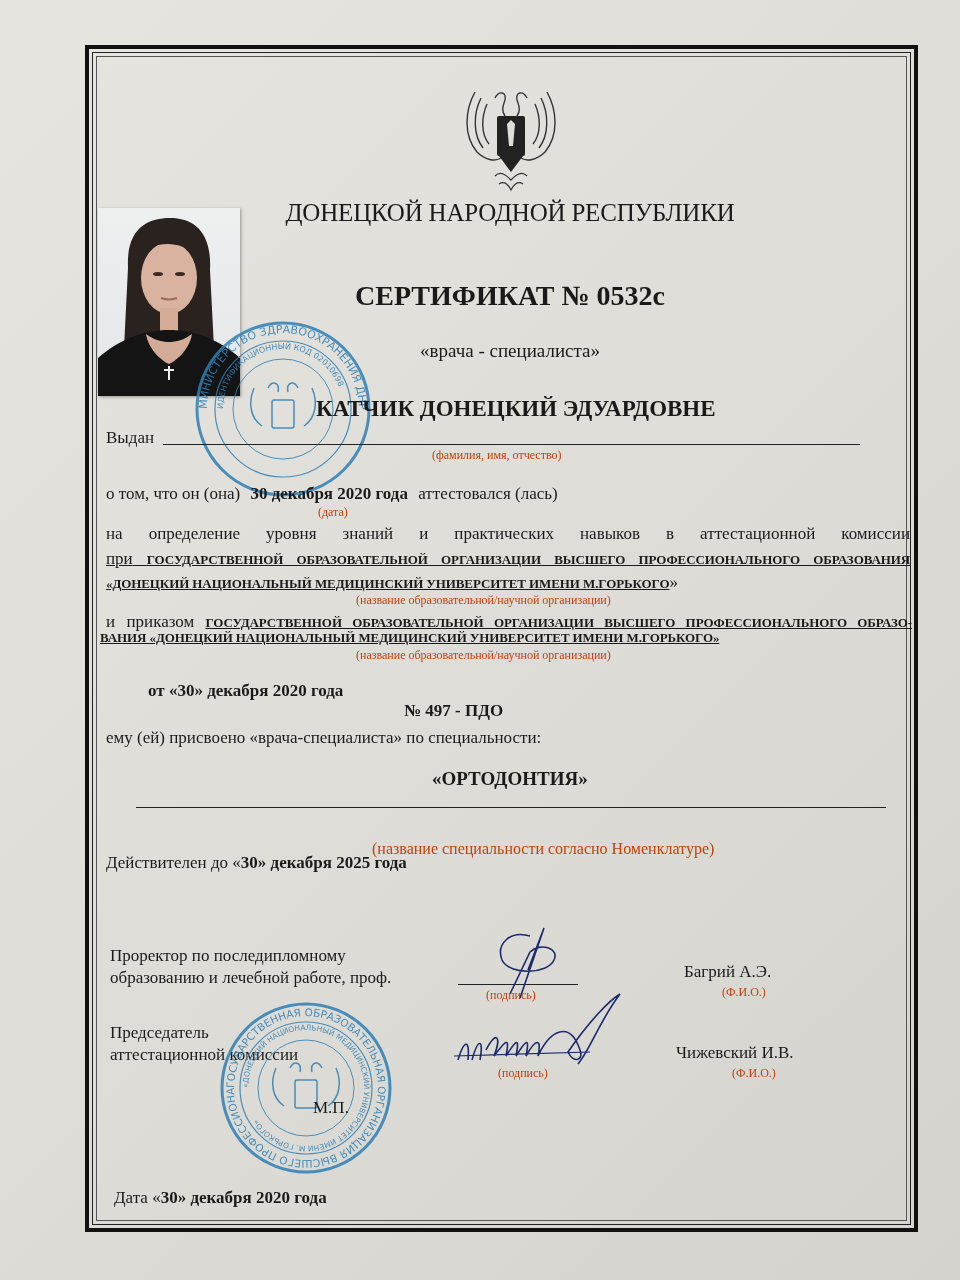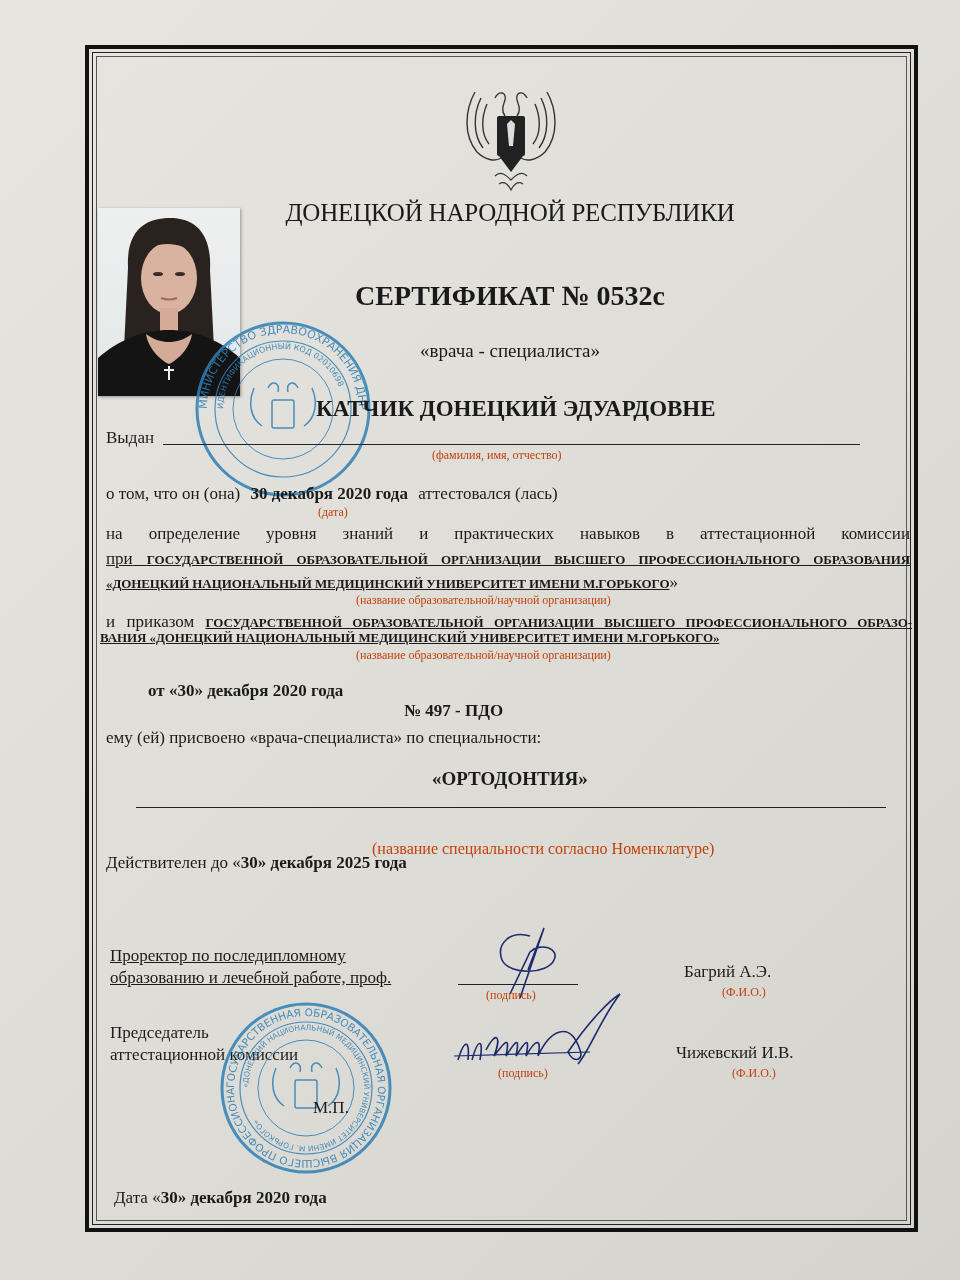--- a/index.html
+++ b/index.html
@@ -152,21 +152,21 @@
 
 <div class="abs body-line" style="left:106px; top:728px;">ему (ей) присвоено  «врача-специалиста» по специальности:</div>
 <div class="abs bold" style="left:432px; top:768px; font-size:19px;">«ОРТОДОНТИЯ»</div>
 <div class="sig-line" style="left:136px; top:807px; width:750px;"></div>
 <div class="abs caption" style="left:372px; top:840px; font-size:16px;">(название специальности согласно Номенклатуре)</div>
 
 <div class="abs body-line" style="left:106px; top:853px;">
   <span>Действителен до «</span><span class="bold">30</span><span class="bold">» декабря 2025 года</span>
 </div>
 
-<div class="abs body-line" style="left:110px; top:945px; line-height:22px;text-decoration:underline;">
+<div class="abs body-line" style="left:110px; top:945px; line-height:22px;">
   <div>Проректор по последипломному</div>
   <div>образованию и лечебной работе, проф.</div>
 </div>
 <div class="sig-line" style="left:458px; top:984px; width:120px;"></div>
 <svg class="sig" style="left:470px; top:922px;" width="110" height="90" viewBox="0 0 110 90">
   <path d="M60 14 C40 8 26 22 32 38 C40 54 78 52 84 38 C90 26 70 20 60 30 L40 72 M58 48 L74 6 L50 76" fill="none" stroke="#1c2a6e" stroke-width="1.6"></path>
 </svg>
 <div class="abs caption" style="left:486px; top:988px;">(подпись)</div>
 <div class="abs body-line" style="left:684px; top:962px;">Багрий А.Э.</div>
 <div class="abs caption" style="left:722px; top:985px;">(Ф.И.О.)</div>

